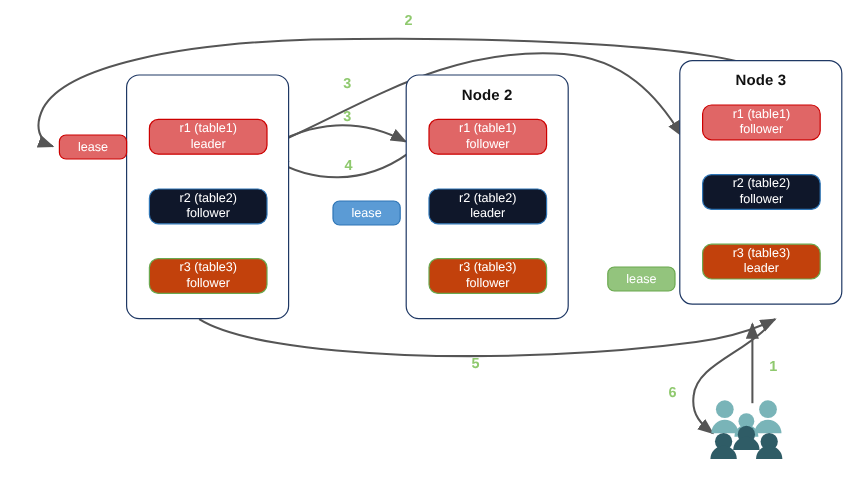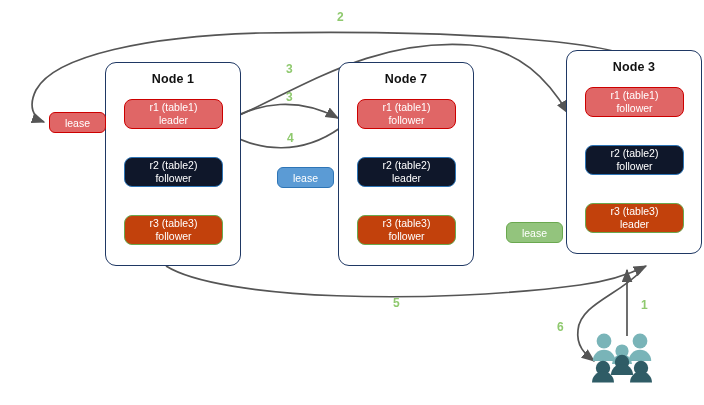--- a/index.html
+++ b/index.html
@@ -110,37 +110,36 @@
     <path d="M 340 128 C 302 155, 260 152, 228 133" fill="none" stroke="#555555" stroke-width="1.7" marker-end="url(#arrowhead)"></path>
 
     <path d="M 166 266 C 220 300, 430 305, 580 285 C 610 281, 630 274, 646 266" fill="none" stroke="#555555" stroke-width="1.7" marker-end="url(#arrowhead)"></path>
 
     <path d="M 627 336 L 627 270" fill="none" stroke="#555555" stroke-width="1.7" marker-end="url(#arrowhead)"></path>
 
     <path d="M 640 272 C 618 295, 580 305, 578 330 C 576 346, 585 354, 594 361" fill="none" stroke="#555555" stroke-width="1.7" marker-end="url(#arrowhead)"></path>
   </svg>
 
   <div class="node-box" style="left:105px; top:62px; width:136px; height:204px;">
-    <div class="node-title">Node 1</div>
     <div class="replica rep-red" style="top:36px;">
       <span class="l1">r1 (table1)</span>
       <span class="l2">leader</span>
     </div>
     <div class="replica rep-blue" style="top:94px;">
       <span class="l1">r2 (table2)</span>
       <span class="l2">follower</span>
     </div>
     <div class="replica rep-green" style="top:152px;">
       <span class="l1">r3 (table3)</span>
       <span class="l2">follower</span>
     </div>
   </div>
 
   <div class="node-box" style="left:338px; top:62px; width:136px; height:204px;">
-    <div class="node-title">Node 7</div>
+    <div class="node-title">Node 2</div>
     <div class="replica rep-red" style="top:36px;">
       <span class="l1">r1 (table1)</span>
       <span class="l2">follower</span>
     </div>
     <div class="replica rep-blue" style="top:94px;">
       <span class="l1">r2 (table2)</span>
       <span class="l2">leader</span>
     </div>
     <div class="replica rep-green" style="top:152px;">
       <span class="l1">r3 (table3)</span>

